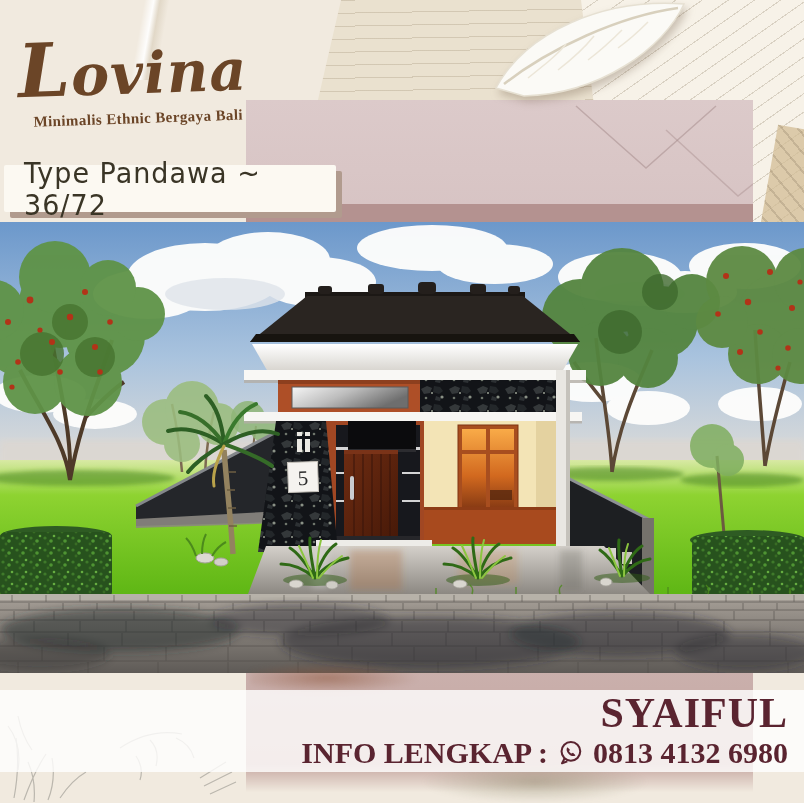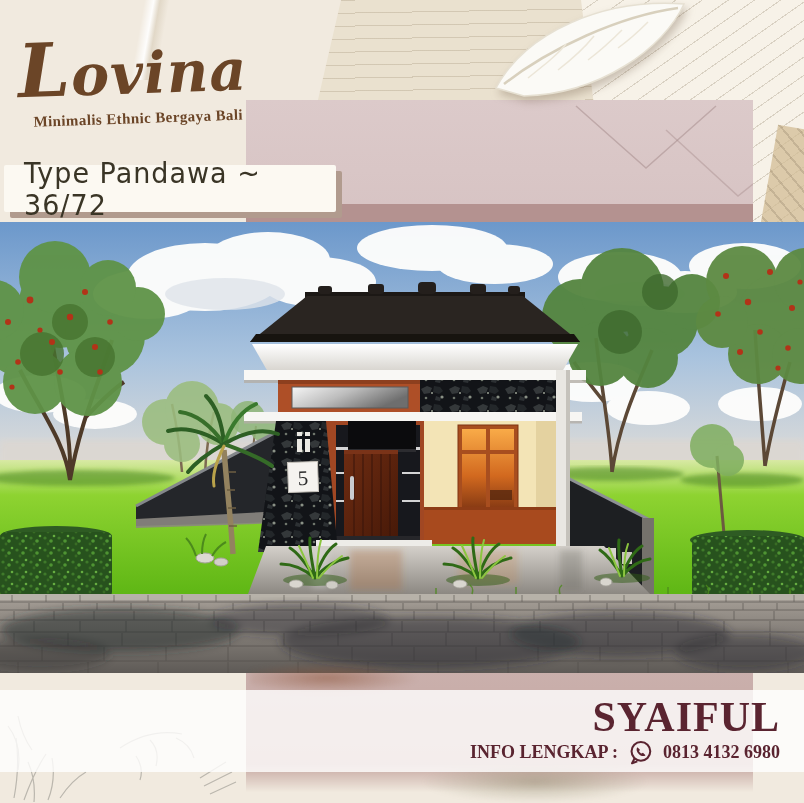--- a/index.html
+++ b/index.html
@@ -84,29 +84,29 @@
   }
 
   
   .render { position:absolute; left:0; top:222px; width:804px; height:451px; }
 
   
   .footer-band {
     position:absolute; left:0; top:690px; width:804px; height:82px;
     background:rgba(255,255,255,.8);
     display:flex; flex-direction:column; justify-content:center;
-    align-items:flex-end; padding-right:24px; color:#5a2430;
+    align-items:flex-end; padding-right:16px; color:#5a2430;
   }
   .agent-name {
     font-family:"Liberation Serif", serif; font-weight:bold;
     font-size:42px; line-height:1.02; letter-spacing:1px;
   }
   .info-row { display:flex; align-items:center; gap:9px; margin-top:1px; }
   .info-label, .phone-number {
-    font-family:"Liberation Serif", serif; font-weight:bold; font-size:18px;
+    font-family:"Liberation Serif", serif; font-weight:bold; font-size:30px;
   }
   .wa-icon { width:27px; height:27px; }
 </style>
 </head>
 <body>
 
 <div id="poster">
 
   <div class="sheet1"></div>
   <div class="sheet2"></div>

